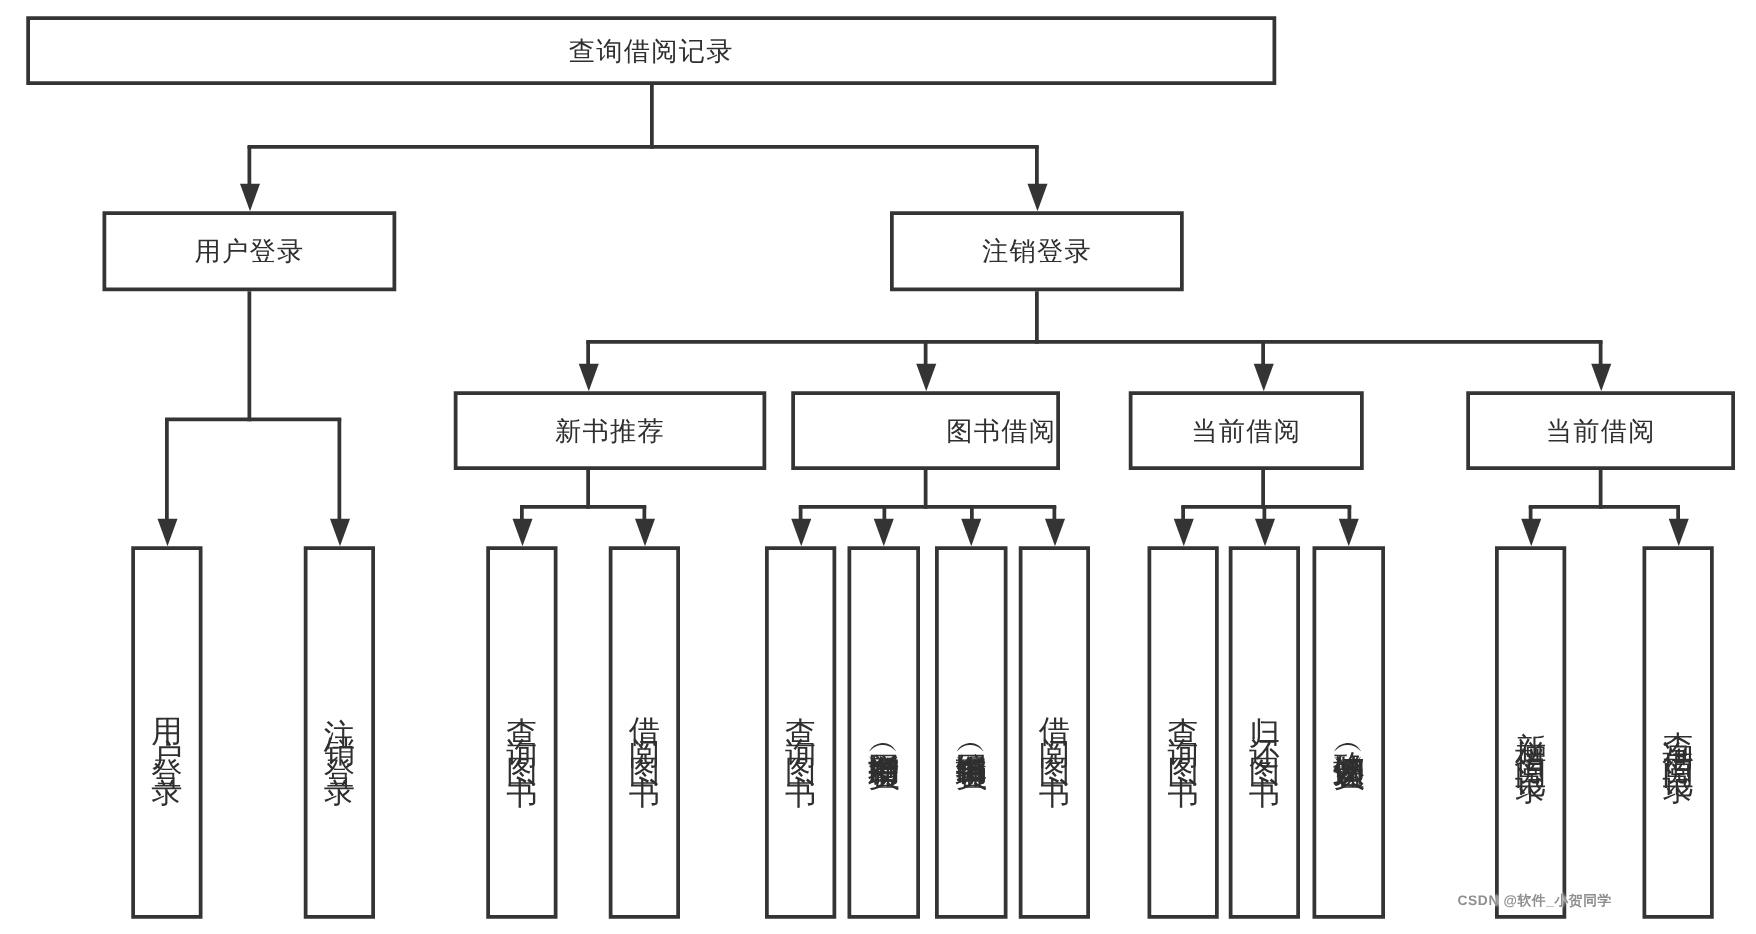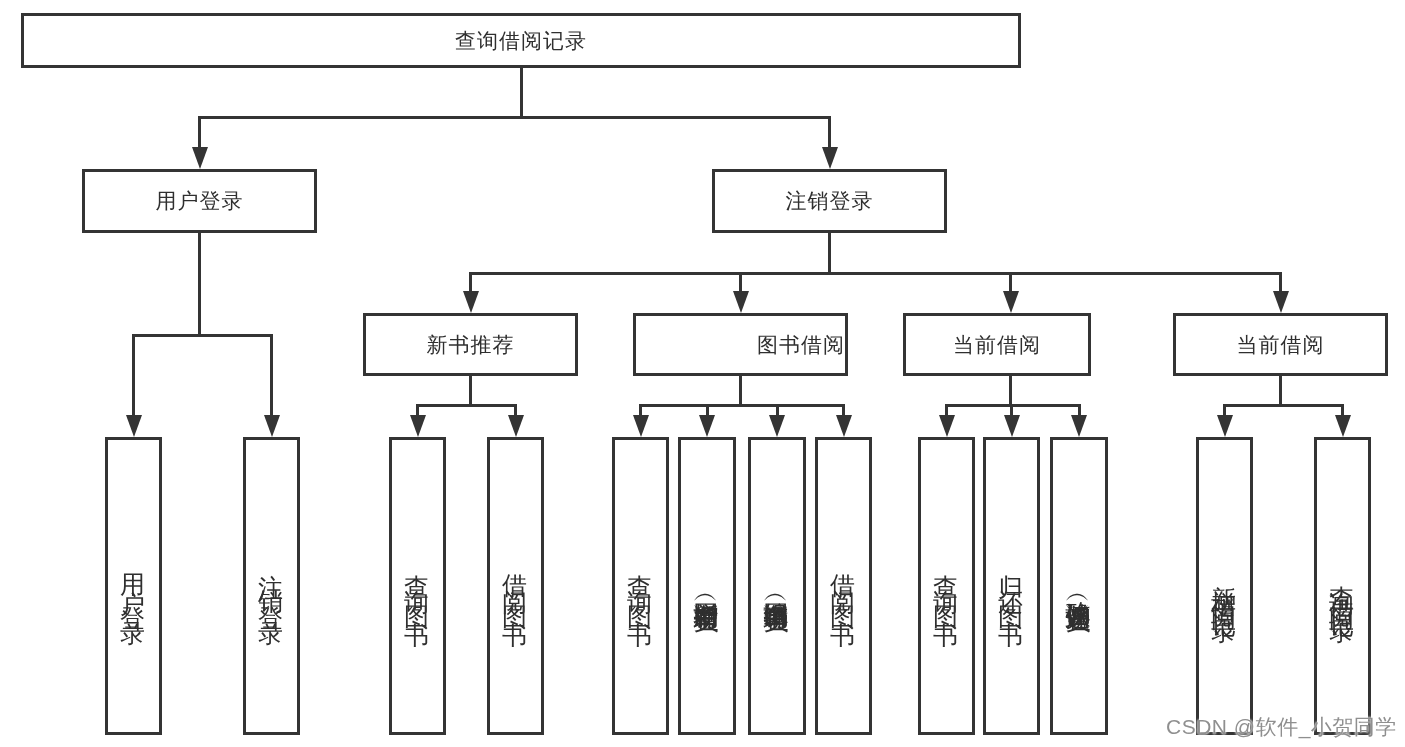--- a/index.html
+++ b/index.html
@@ -23,23 +23,24 @@
     display:flex;align-items:center;justify-content:center;
     color:#2f2f2f;
   }
   .box.h{font-size:21px;letter-spacing:1px;white-space:nowrap;}
   .box.v{writing-mode:vertical-rl;font-size:25px;}
   .box.v.sp4{letter-spacing:16px;}
   .box.v.sp6{letter-spacing:7px;}
   .box.v.splong{letter-spacing:1px;}
   #watermark{
     position:absolute;left:1166px;top:713px;z-index:10;
-    font-size:21px;color:#8f8f8f;letter-spacing:0.5px;
+    font-size:11px;color:#8f8f8f;letter-spacing:0.5px;
     text-shadow:0 0 3px #ffffff, 0 0 2px #ffffff;
     white-space:nowrap;
+    font-weight:bold;
   }
 </style>
 </head>
 <body>
 
 <div id="canvas">
   <div id="connector-layer">
       <div class="line" style="left: 519.5px; top: 67px; width: 3px; height: 52px;"></div>
       <div class="line" style="left: 198px; top: 116px; width: 633px; height: 3px;"></div>
       <div class="line" style="left: 198px; top: 117px; width: 3px; height: 32px;"></div>
@@ -96,21 +97,21 @@
   <div id="node-layer">
       <div class="box h" style="left: 21px; top: 13px; width: 1000px; height: 55px;">
         <span>查询借阅记录</span>
       </div>
       <div class="box h" style="left: 82px; top: 169px; width: 235px; height: 64px;">
         <span>用户登录</span>
       </div>
       <div class="box h" style="left: 712px; top: 169px; width: 235px; height: 64px;">
         <span>注销登录</span>
       </div>
-      <div class="box h" style="left: 363px; top: 313px; width: 215px; height: 63px;">
+      <div class="box h" style="left: 363px; top: 313px; width: 250px; height: 63px;">
         <span>新书推荐</span>
       </div>
       <div class="box h" style="left: 633px; top: 313px; width: 215px; height: 63px; justify-content: flex-end;">
         <span>图书借阅</span>
       </div>
       <div class="box h" style="left: 903px; top: 313px; width: 188px; height: 63px;">
         <span>当前借阅</span>
       </div>
       <div class="box h" style="left: 1173px; top: 313px; width: 215px; height: 63px;">
         <span>当前借阅</span>

